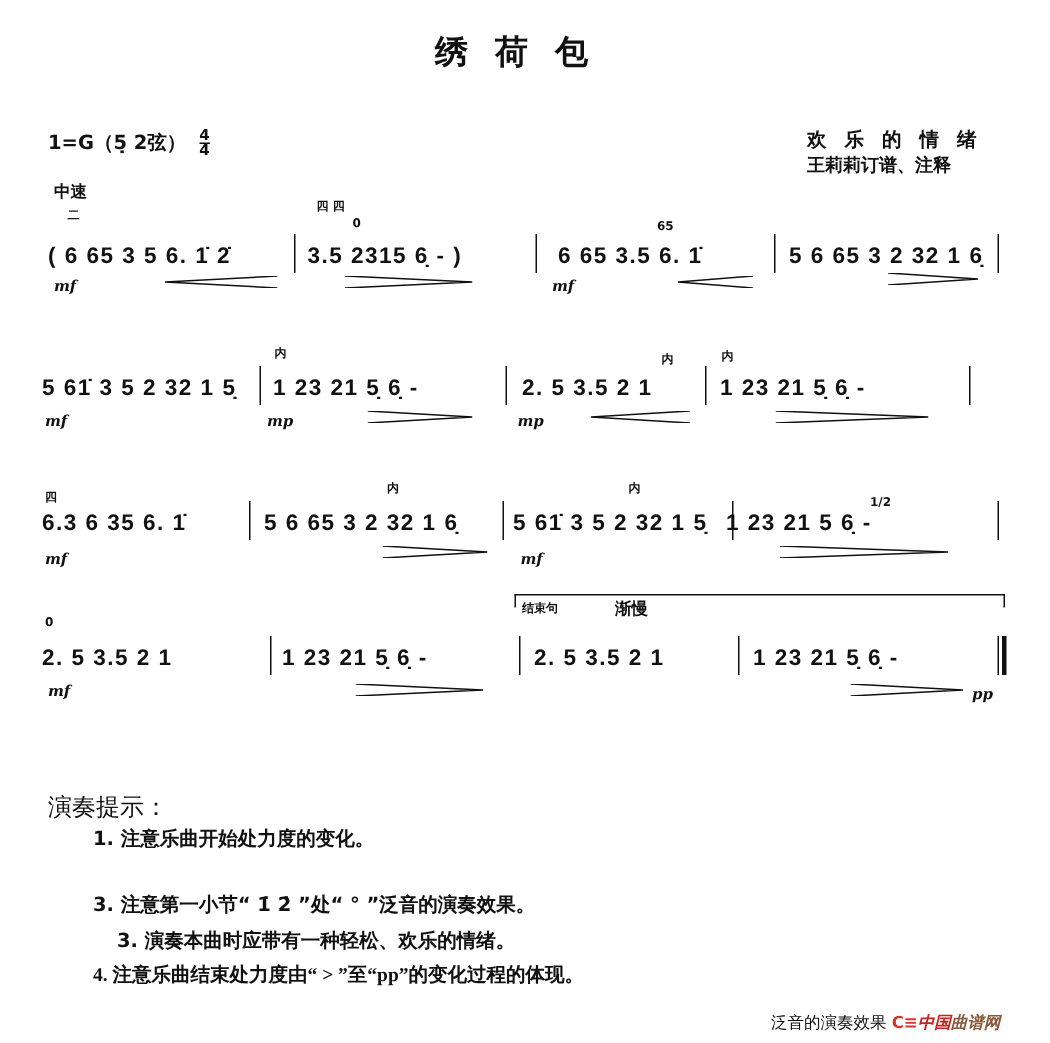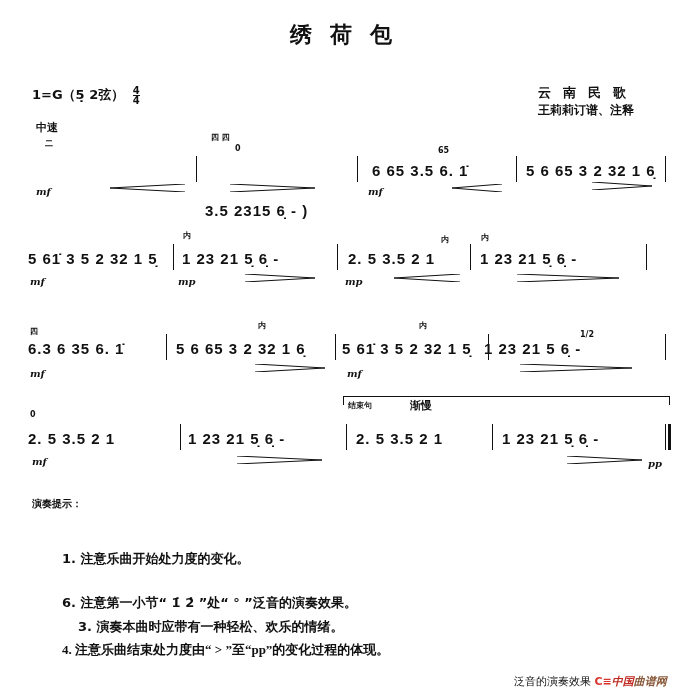--- a/index.html
+++ b/index.html
@@ -18,48 +18,49 @@
   .notes { position: absolute; font-family: "Liberation Sans", sans-serif; font-size: 15px; font-weight: bold; letter-spacing: 1px; }
   .barline { position: absolute; width: 1px; background: #111; height: 26px; }
   .dbl { width: 3px; border-left: 1px solid #111; background: none; }
   .dbl::after { content: ""; position: absolute; right: -2px; top: 0; width: 3px; height: 100%; background: #111; }
   .dyn { position: absolute; font-family: "DejaVu Serif", serif; font-style: italic; font-weight: bold; font-size: 10px; }
   .hairpin { position: absolute; height: 6px; }
   .hairpin svg { display: block; }
   .ann { position: absolute; font-size: 8px; font-weight: bold; }
   .bracket { position: absolute; border-top: 1px solid #111; border-left: 1px solid #111; border-right: 1px solid #111; height: 8px; }
 
-  .tips-head { left: 32px; top: 497px; font-size: 10px; font-weight: bold; }
+  .tips-head { left: 32px; top: 528px; font-size: 16px; font-weight: normal; }
   .tip { left: 62px; font-size: 13px; font-weight: bold; }
   .footer { left: 514px; top: 674px; font-size: 11px; }
   .logo-c { color: #d6342c; font-weight: bold; }
   .logo-a { color: #c0281f; font-weight: bold; font-style: italic; }
   .logo-b { color: #8a5a3c; font-weight: bold; font-style: italic; }
 </style>
 </head>
 <body>
 
 <div class="abs title">绣荷包</div>
 <div class="abs key">
   <span>1=G（5̣ 2弦）</span>
   <span class="timesig">
     <span>4</span>
     <span class="bar">4</span>
   </span>
 </div>
-<div class="abs origin">云南民歌</div>
+<div class="abs origin">欢乐的情绪</div>
 <div class="abs arranger">王莉莉订谱、注释</div>
 <div class="abs tempo">中速</div>
 
 <div class="line" style="top:138px;height:60px;">
   <div class="ann" style="left:45px;top:0;">二</div>
   <div class="ann" style="left:163px;top:-6px;padding-left:48px;">四 四</div>
+  <div class="notes" style="left:32px;top:24px;">( 6 65 3 5 6.  1̇ 2̇</div>
   <div class="barline" style="left:196px;top:18px;"></div>
   <div class="ann" style="left:235px;top:6px;">0</div>
-  <div class="notes" style="left:205px;top:24px;margin-top:40px;">3.5 2315 6̣ - )</div>
+  <div class="notes" style="left:205px;top:24px;">3.5 2315 6̣ - )</div>
   <div class="barline" style="left:357px;top:18px;"></div>
   <div class="ann" style="left:438px;top:8px;">65</div>
   <div class="notes" style="left:372px;top:24px;">6 65 3.5 6.  1̇</div>
   <div class="barline" style="left:516px;top:18px;"></div>
   <div class="notes" style="left:526px;top:24px;">5 6 65 3 2 32 1 6̣</div>
   <div class="barline" style="left:665px;top:18px;"></div>
   <div class="dyn" style="left:36px;top:48px;">mf</div>
   <div class="dyn" style="left:368px;top:48px;">mf</div>
   <div class="hairpin" style="left:110px;top:46px;">
       <svg width="75" height="8">
@@ -164,20 +165,20 @@
     </div>
   <div class="hairpin" style="left:567px;top:64px;">
       <svg width="75" height="8">
         <path d="M0 0 L75 4 M0 8 L75 4" stroke="#111" fill="none"></path>
       </svg>
     </div>
 </div>
 
 <div class="abs tips-head">演奏提示：</div>
 <div class="abs tip" style="top:550px;">1. 注意乐曲开始处力度的变化。</div>
-<div class="abs tip" style="top:594px;">6. 注意第一小节“ 1̇ 2̇ ”处“ ° ”泛音的演奏效果。</div>
+<div class="abs tip" style="top:594px;">3. 注意第一小节“ 1̇ 2̇ ”处“ ° ”泛音的演奏效果。</div>
 <div class="abs tip" style="top:618px;margin-left:16px;">3. 演奏本曲时应带有一种轻松、欢乐的情绪。</div>
 <div class="abs tip" style="top:641px;font-family:Liberation Serif, serif;">4. 注意乐曲结束处力度由“ &gt; ”至“pp”的变化过程的体现。</div>
 
 <div class="abs footer">
   <span>泛音的演奏效果</span>
   <span class="logo-c">C≡</span><span class="logo-a">中国</span><span class="logo-b">曲谱网</span>
 </div>
 
 </body></html>

